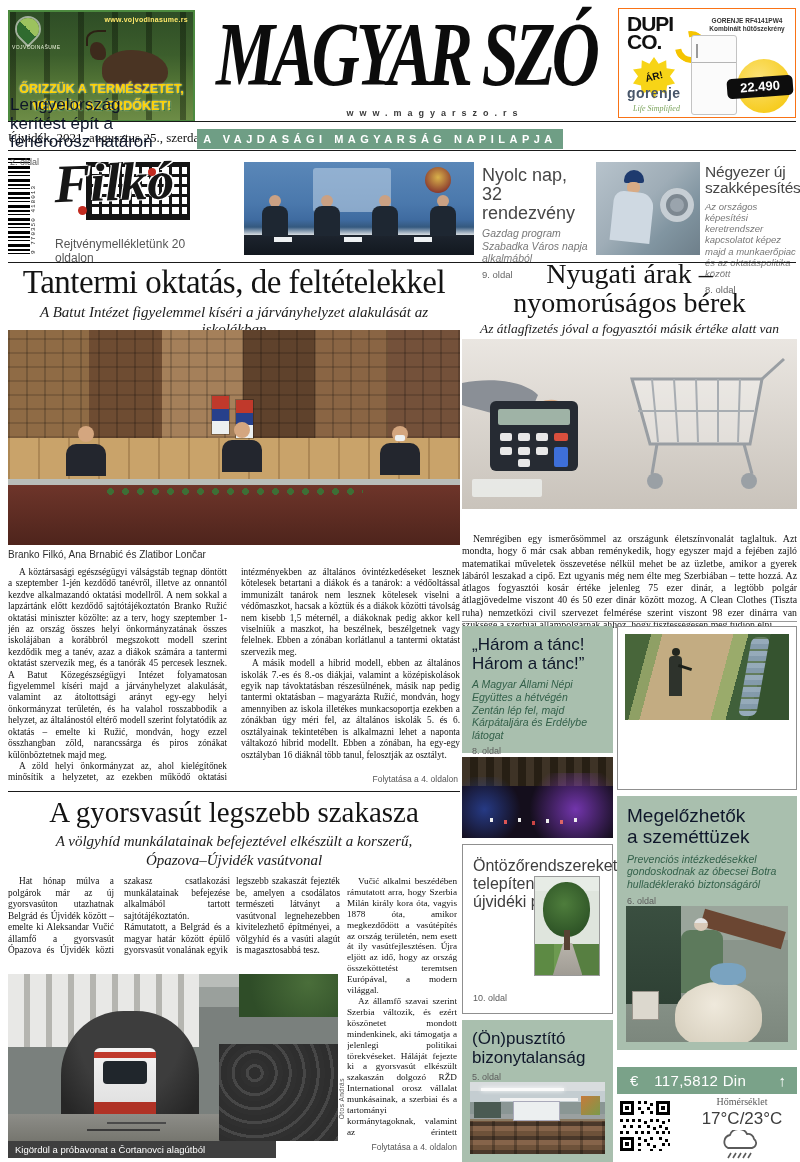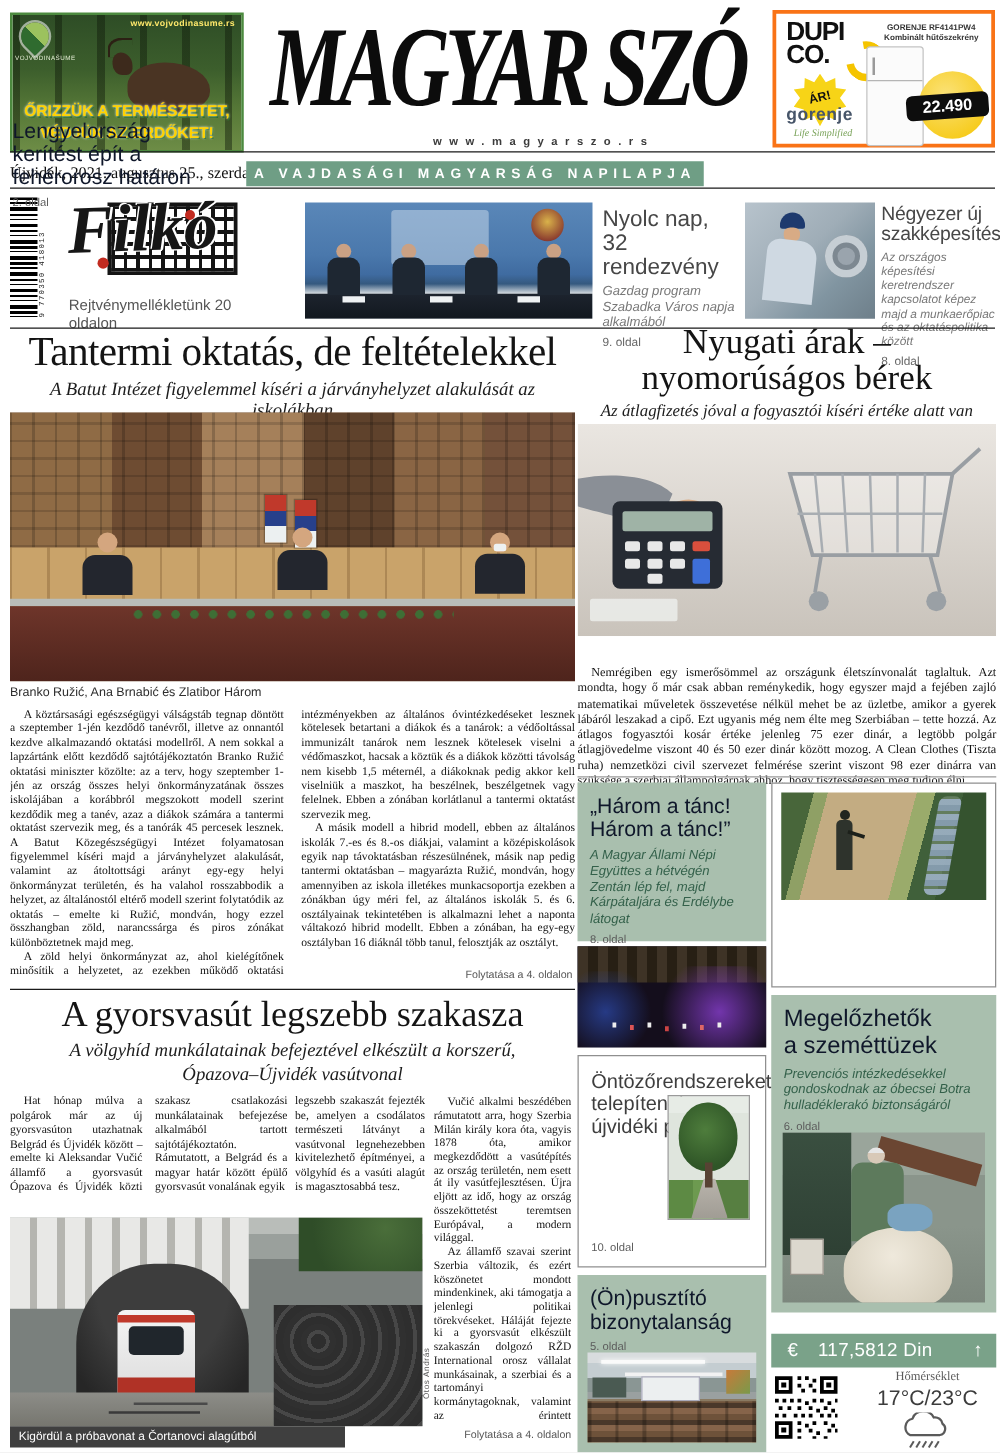--- a/index.html
+++ b/index.html
@@ -33,21 +33,21 @@
 
   .m-title{left:196px;top:-4px;width:420px;height:118px;display:flex;align-items:center;justify-content:center;
      font-family:"Liberation Serif",serif;font-weight:bold;font-style:italic;font-size:70px;letter-spacing:-4px;
      color:#0c0c0c;text-transform:uppercase;transform:scale(.95,1.3);}
   .m-www{left:300px;top:108px;width:270px;text-align:center;font-size:9px;font-weight:bold;letter-spacing:6px;color:#3c3c3c;}
   .tagline{left:197px;top:129px;width:366px;height:20px;background:#6f9e85;color:#fff;text-align:center;
      font-size:11px;font-weight:bold;letter-spacing:4.5px;line-height:20px;}
   .dateline{left:8px;top:130px;font-size:13px;}
   .issueline{left:566px;top:130px;width:230px;font-size:12.5px;text-align:left;}
 
-  .ad-fridge{left:618px;top:8px;width:178px;height:110px;background:#fff;border:3px solid #f97316;box-sizing:border-box;}
+  .ad-fridge{left:618px;top:8px;width:178px;height:110px;background:#fff;border:1px solid #f97316;box-sizing:border-box;}
   .dupi{position:absolute;left:8px;top:6px;font-family:"Liberation Sans",sans-serif;font-weight:bold;font-size:21px;
      line-height:.88;color:#101010;letter-spacing:-1px;}
   .dupi-swoosh{position:absolute;left:56px;top:22px;width:20px;height:20px;border:6px solid #f5c400;border-left-color:transparent;
      border-radius:50%;transform:rotate(35deg);}
   .fr-model{position:absolute;right:4px;top:8px;width:88px;font-size:6.5px;font-weight:bold;color:#333;text-align:center;line-height:1.3;}
   .fr-body{position:absolute;left:72px;top:26px;width:44px;height:78px;background:#fbfbfb;border:1px solid #c3c3c3;border-radius:3px;}
   .fr-body::before{content:"";position:absolute;left:0;right:0;top:26px;height:1px;background:#b5b5b5;}
   .fr-body::after{content:"";position:absolute;left:4px;top:8px;width:2px;height:14px;background:#9a9a9a;}
   .burst{position:absolute;left:14px;top:48px;width:42px;height:42px;background:#f7d417;
      clip-path:polygon(50% 0,61% 16%,79% 8%,80% 27%,100% 30%,88% 46%,100% 63%,81% 68%,79% 88%,61% 80%,50% 100%,39% 80%,21% 88%,19% 68%,0 63%,12% 46%,0 30%,20% 27%,21% 8%,39% 16%);}
@@ -345,32 +345,32 @@
       <div class="p-head"></div>
       <div class="p-torso"></div>
     </div>
     <div class="person" style="left:372px;top:96px;">
       <div class="p-head"></div>
       <div class="p-mask"></div>
       <div class="p-torso"></div>
     </div>
     <div class="plants"></div>
   </div>
-  <div class="abs lead-cap">Branko Ružić, Ana Brnabić és Zlatibor Három</div>
+  <div class="abs lead-cap">Branko Filkó, Ana Brnabić és Zlatibor Lončar</div>
 
   <div class="abs lead-body just">
     <p class="ind">A köztársasági egészségügyi válságstáb tegnap döntött a szeptember 1-jén kezdődő tanévről, illetve az onnantól kezdve alkalmazandó oktatási modellről. A nem sokkal a lapzártánk előtt kezdődő sajtótájékoztatón Branko Ružić oktatási miniszter közölte: az a terv, hogy szeptember 1-jén az ország összes helyi önkormányzatának összes iskolájában a korábbról megszokott modell szerint kezdődik meg a tanév, azaz a diákok számára a tantermi oktatást szervezik meg, és a tanórák 45 percesek lesznek. A Batut Közegészségügyi Intézet folyamatosan figyelemmel kíséri majd a járványhelyzet alakulását, valamint az átoltottsági arányt egy-egy helyi önkormányzat területén, és ha valahol rosszabbodik a helyzet, az általánostól eltérő modell szerint folytatódik az oktatás – emelte ki Ružić, mondván, hogy ezzel összhangban zöld, narancssárga és piros zónákat különböztetnek majd meg.</p>
     <p class="ind">A zöld helyi önkormányzat az, ahol kielégítőnek minősítik a helyzetet, az ezekben működő oktatási intézményekben az általános óvintézkedéseket lesznek kötelesek betartani a diákok és a tanárok: a védőoltással immunizált tanárok nem lesznek kötelesek viselni a védőmaszkot, hacsak a köztük és a diákok közötti távolság nem kisebb 1,5 méternél, a diákoknak pedig akkor kell viselniük a maszkot, ha beszélnek, beszélgetnek vagy felelnek. Ebben a zónában korlátlanul a tantermi oktatást szervezik meg.</p>
     <p class="ind">A másik modell a hibrid modell, ebben az általános iskolák 7.-es és 8.-os diákjai, valamint a középiskolások egyik nap távoktatásban részesülnének, másik nap pedig tantermi oktatásban – magyarázta Ružić, mondván, hogy amennyiben az iskola illetékes munkacsoportja ezekben a zónákban úgy méri fel, az általános iskolák 5. és 6. osztályainak tekintetében is alkalmazni lehet a naponta váltakozó hibrid modellt. Ebben a zónában, ha egy-egy osztályban 16 diáknál több tanul, felosztják az osztályt.</p>
   </div>
   <div class="abs lead-cont">Folytatása a 4. oldalon</div>
   <div class="rule" style="left:8px;top:791px;width:452px;"></div>
 
   <h2 class="abs west-h" style="margin:0;font-weight:normal;">Nyugati árak – nyomorúságos bérek</h2>
-  <div class="abs west-sub">Az átlagfizetés jóval a fogyasztói kíséri értéke alatt van</div>
+  <div class="abs west-sub">Az átlagfizetés jóval a fogyasztói másik értéke alatt van</div>
 
   <div class="ph ph-cart">
     <svg width="335" height="170" viewBox="0 0 335 170">
       <defs>
         <linearGradient id="bgc" x1="0" y1="0" x2="0" y2="1">
           <stop offset="0" stop-color="#eae6e1"></stop>
             <stop offset="1" stop-color="#c9c3bb"></stop>
         </linearGradient>
       </defs>
       <rect x="0" y="0" width="335" height="170" fill="url(#bgc)"></rect>

